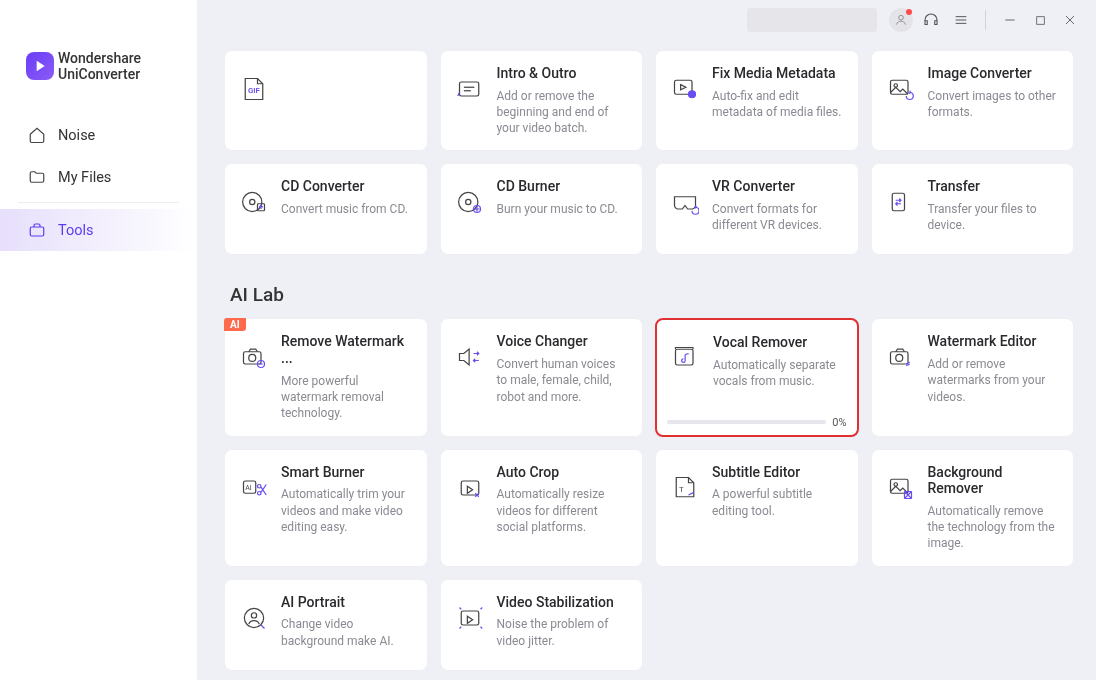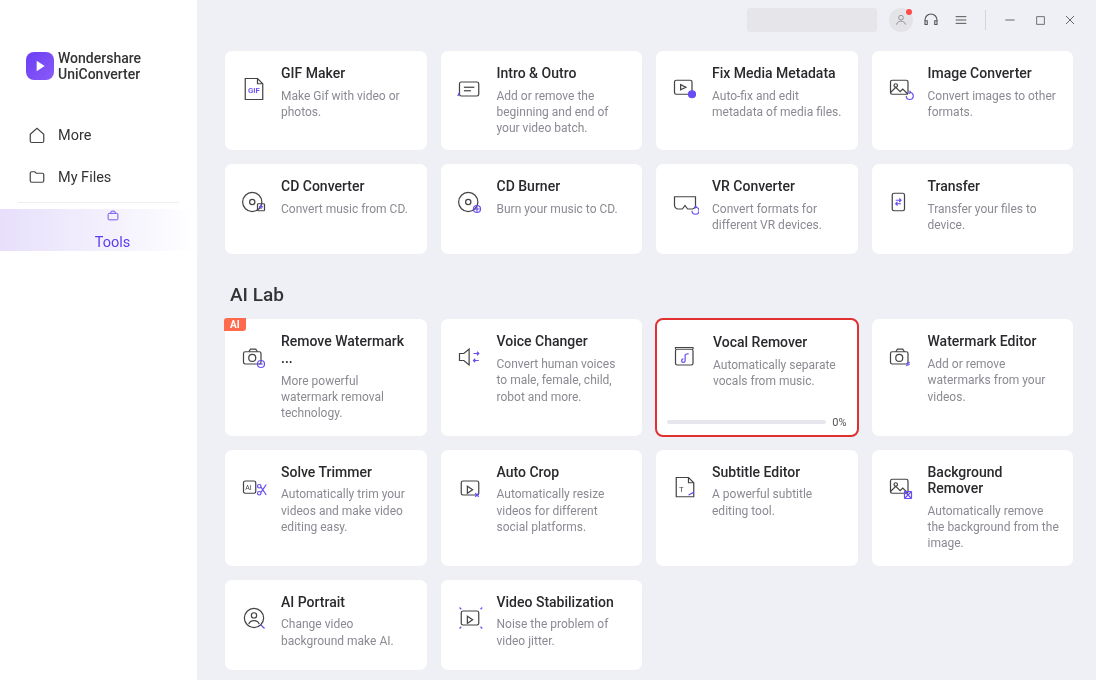--- a/index.html
+++ b/index.html
@@ -73,21 +73,20 @@
   }
   .nav-item {
     display:flex; align-items:center; gap:12px;
     height: 42px; padding: 0 0 0 28px;
     font-size:14.5px; color:#333; cursor:pointer;
   }
   .nav-item svg { width:18px; height:18px; stroke:#444; fill:none; stroke-width:1.6;}
   .nav-item.active {
     background: linear-gradient(90deg,#e7dffc,#f5f2fd 60%, #fff);
     color:#5b3df0;
-    flex-direction:column;
   }
   .nav-item.active svg { stroke:#5b3df0; }
   .nav-top-line {
     height:1px; background:#eee; margin: 4px 18px 6px 18px;
   }
   .main {
     position:absolute;
     left:198px; right:0; top:40px; bottom:0;
     overflow-y:auto;
     padding: 10px 22px 20px 26px;
@@ -198,21 +197,21 @@
     <div class="txt">
       <span>Wondershare</span>
       <span>UniConverter</span>
     </div>
   </div>
   <div class="nav">
     <div class="nav-item">
       <svg viewBox="0 0 24 24">
           <path d="M3 11l9-8 9 8v9a2 2 0 0 1-2 2H5a2 2 0 0 1-2-2z"></path>
         </svg>
-      <span>More</span>
+      <span>Noise</span>
     </div>
     <div class="nav-item">
       <svg viewBox="0 0 24 24">
           <path d="M3 7a2 2 0 0 1 2-2h4l2 2h8a2 2 0 0 1 2 2v8a2 2 0 0 1-2 2H5a2 2 0 0 1-2-2z"></path>
         </svg>
       <span>My Files</span>
     </div>
     <div class="nav-top-line"></div>
     <div class="nav-item active">
       <svg viewBox="0 0 24 24">
@@ -229,24 +228,20 @@
   <div class="grid">
 
     <div class="card">
       <div class="icon">
         <svg width="28" height="28" viewBox="0 0 32 32">
             <path d="M6 4h14l6 6v18H6z"></path>
             <path d="M20 4v6h6"></path>
             <text x="9" y="21" font-size="9" fill="#6a4df2" stroke="none" font-weight="600">GIF</text>
           </svg>
       </div>
-      <div class="txt">
-        <div class="title">GIF Maker</div>
-        <div class="desc">Make Gif with video or photos.</div>
-      </div>
     </div>
 
     <div class="card">
       <div class="icon">
         <svg width="28" height="28" viewBox="0 0 32 32">
             <rect x="4" y="8" width="22" height="16" rx="2"></rect>
             <line x1="9" y1="14" x2="21" y2="14"></line>
             <line x1="9" y1="18" x2="17" y2="18"></line>
             <path d="M4 20l-2 4" class="accent" stroke="#6a4df2"></path>
           </svg>
@@ -421,21 +416,21 @@
       <div class="icon">
         <svg width="28" height="28" viewBox="0 0 32 32">
             <rect x="4" y="8" width="14" height="14" rx="2"></rect>
             <text x="6" y="18" font-size="8" fill="#444" stroke="none">AI</text>
             <circle cx="22" cy="14" r="2" stroke="#6a4df2"></circle>
             <circle cx="22" cy="22" r="2" stroke="#6a4df2"></circle>
             <path d="M24 15l6 9M24 21l6-9" stroke="#6a4df2"></path>
           </svg>
       </div>
       <div class="txt">
-        <div class="title">Solve Trimmer</div>
+        <div class="title">Smart Burner</div>
         <div class="desc">Automatically trim your videos and make video editing easy.</div>
       </div>
     </div>
 
     <div class="card">
       <div class="icon">
         <svg width="28" height="28" viewBox="0 0 32 32">
             <rect x="6" y="8" width="20" height="16" rx="2"></rect>
             <path d="M13 14l6 4-6 4z"></path>
             <path d="M22 22l4 4" stroke="#6a4df2"></path>
@@ -468,21 +463,21 @@
         <svg width="28" height="28" viewBox="0 0 32 32">
             <rect x="4" y="6" width="20" height="16" rx="2"></rect>
             <circle cx="10" cy="12" r="2"></circle>
             <path d="M4 20l6-6 5 5 3-3 6 6"></path>
             <rect x="20" y="20" width="8" height="8" rx="1" stroke="#6a4df2"></rect>
             <path d="M20 20l8 8m0-8l-8 8" stroke="#6a4df2"></path>
           </svg>
       </div>
       <div class="txt">
         <div class="title">Background Remover</div>
-        <div class="desc">Automatically remove the background from the image.</div>
+        <div class="desc">Automatically remove the technology from the image.</div>
       </div>
     </div>
 
     <div class="card">
       <div class="icon">
         <svg width="28" height="28" viewBox="0 0 32 32">
             <circle cx="16" cy="16" r="11"></circle>
             <circle cx="16" cy="13" r="3"></circle>
             <path d="M10 23c1-3 4-4 6-4s5 1 6 4"></path>
             <path d="M24 24l4 4" stroke="#6a4df2"></path>

